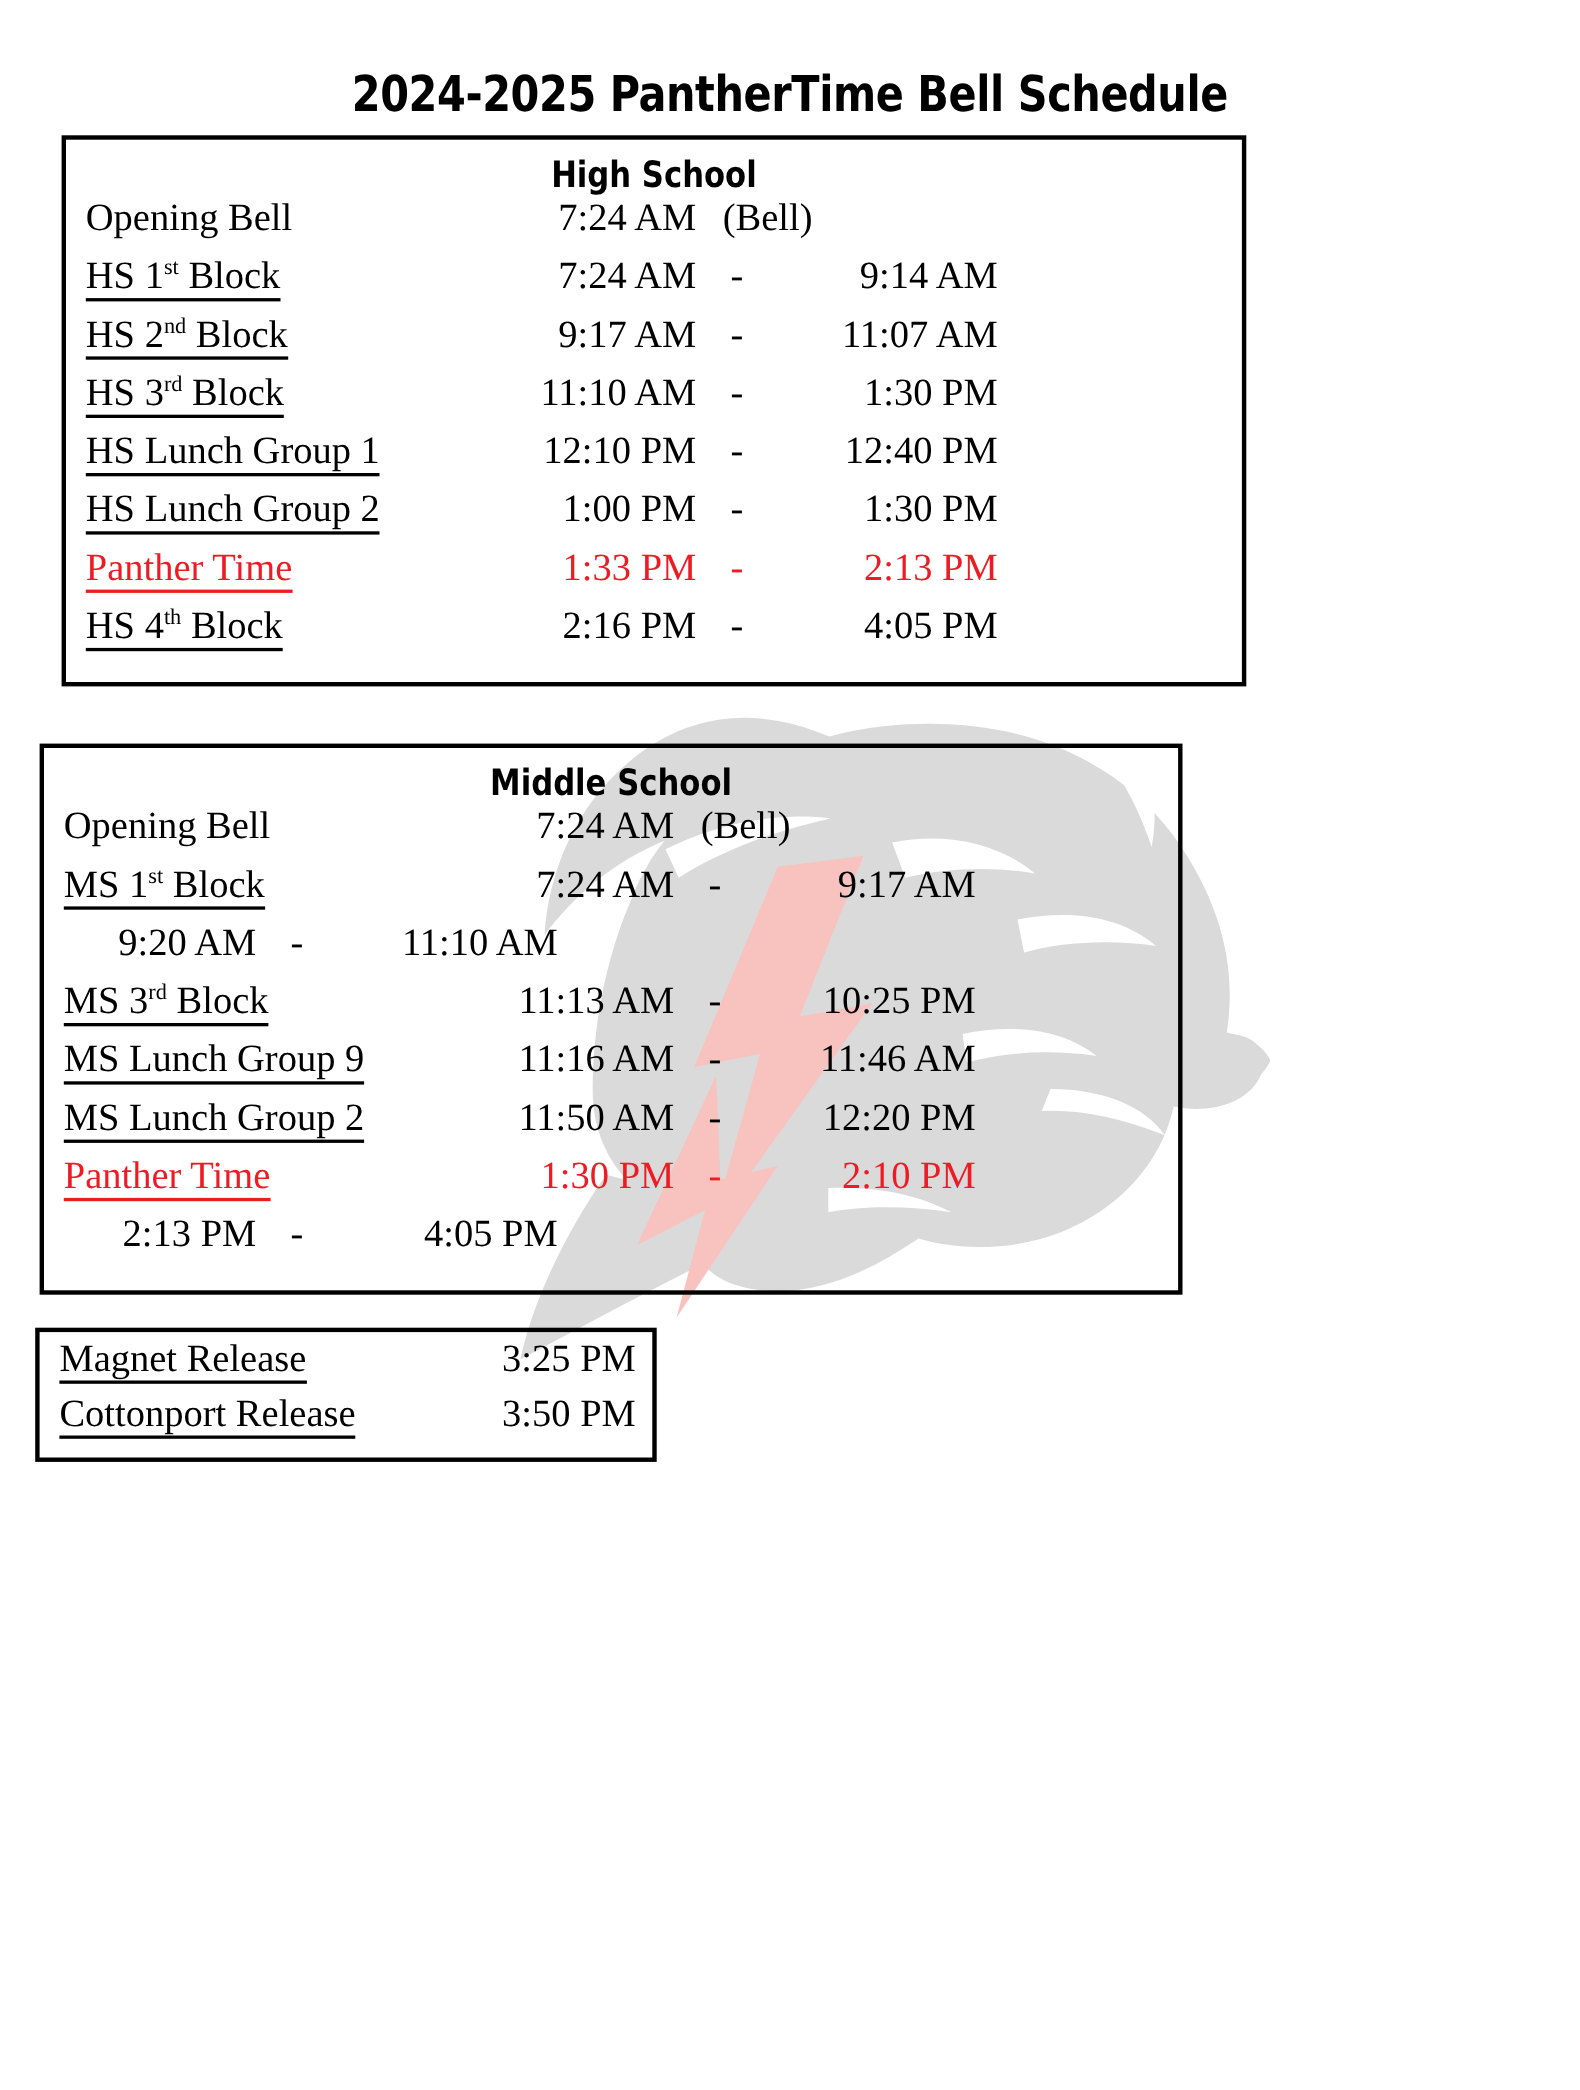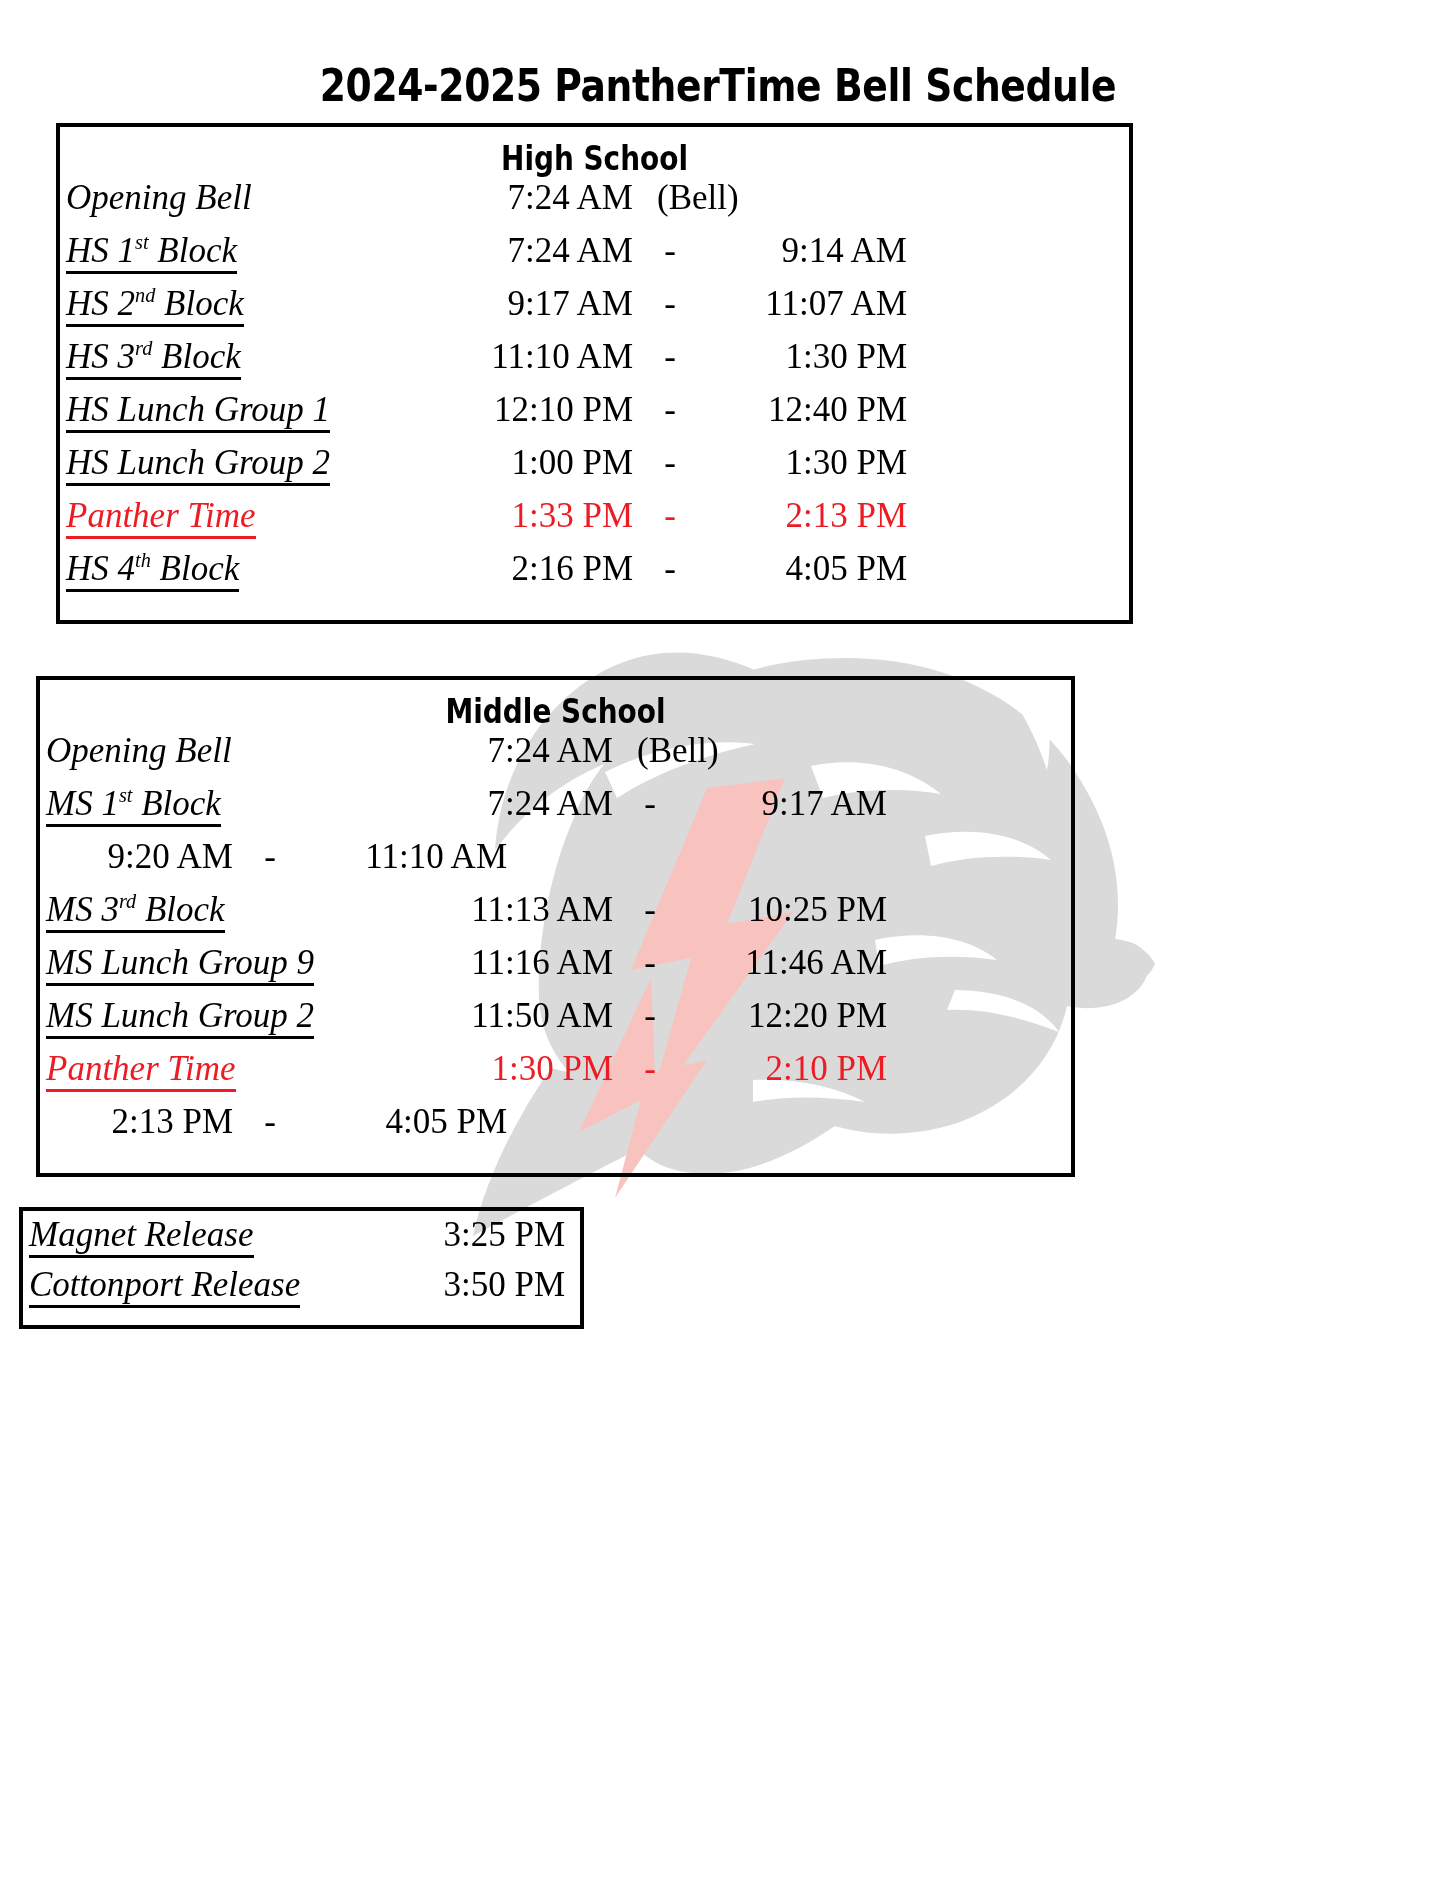--- a/index.html
+++ b/index.html
@@ -51,21 +51,21 @@
 
   
   .box {
     border: 4px solid #000000;
     margin: 0 auto;
     box-sizing: border-box;
     background: transparent;
   }
   .box-hs   { width: 1077px; margin-left: 56px; padding: 6px 0 16px 0; }
   .box-ms   { width: 1039px; margin-left: 36px; margin-top: 52px; padding: 6px 0 16px 0; }
-  .box-rel  { width: 565px;  margin-left: 19px; margin-top: 30px; padding: 6px 0 8px 0; }
+  .box-rel  { width: 565px;  margin-left: 32px; margin-top: 30px; padding: 6px 0 8px 0; }
 
   .section-head {
     font-family: "DejaVu Sans Condensed", "Liberation Sans Narrow", "Liberation Sans", sans-serif;
     font-weight: bold;
     font-size: 33px;
     text-align: center;
     padding: 6px 0 2px 0;
     transform: scaleX(0.94);
   }
 
@@ -76,23 +76,22 @@
     display: flex;
     align-items: baseline;
     height: 53px;
     font-size: 35px;
     line-height: 1;
     white-space: nowrap;
   }
 
   .c-label {
     width: 380px;
-    padding-left: 6px;
-    box-sizing: border-box;
-    font-style: italic;
+    padding-left: 18px;
+    box-sizing: border-box;
   }
   .c-label .ul {
     border-bottom: 3px solid #000000;
     padding-bottom: 3px;
     display: inline-block;
   }
   .c-start {
     width: 193px;
     text-align: right;
     box-sizing: border-box;

